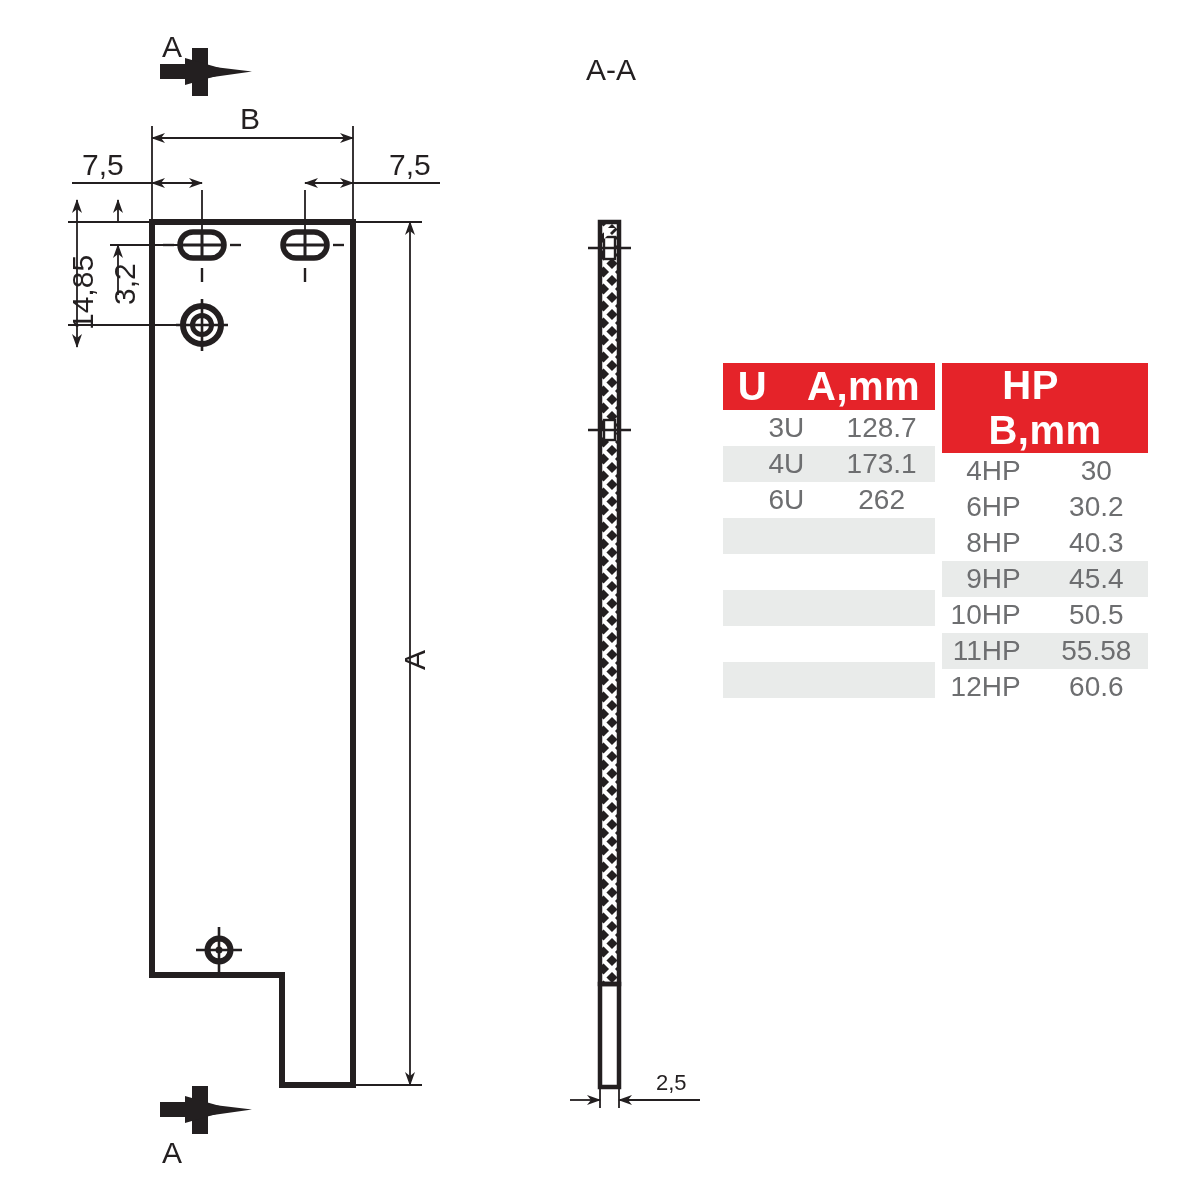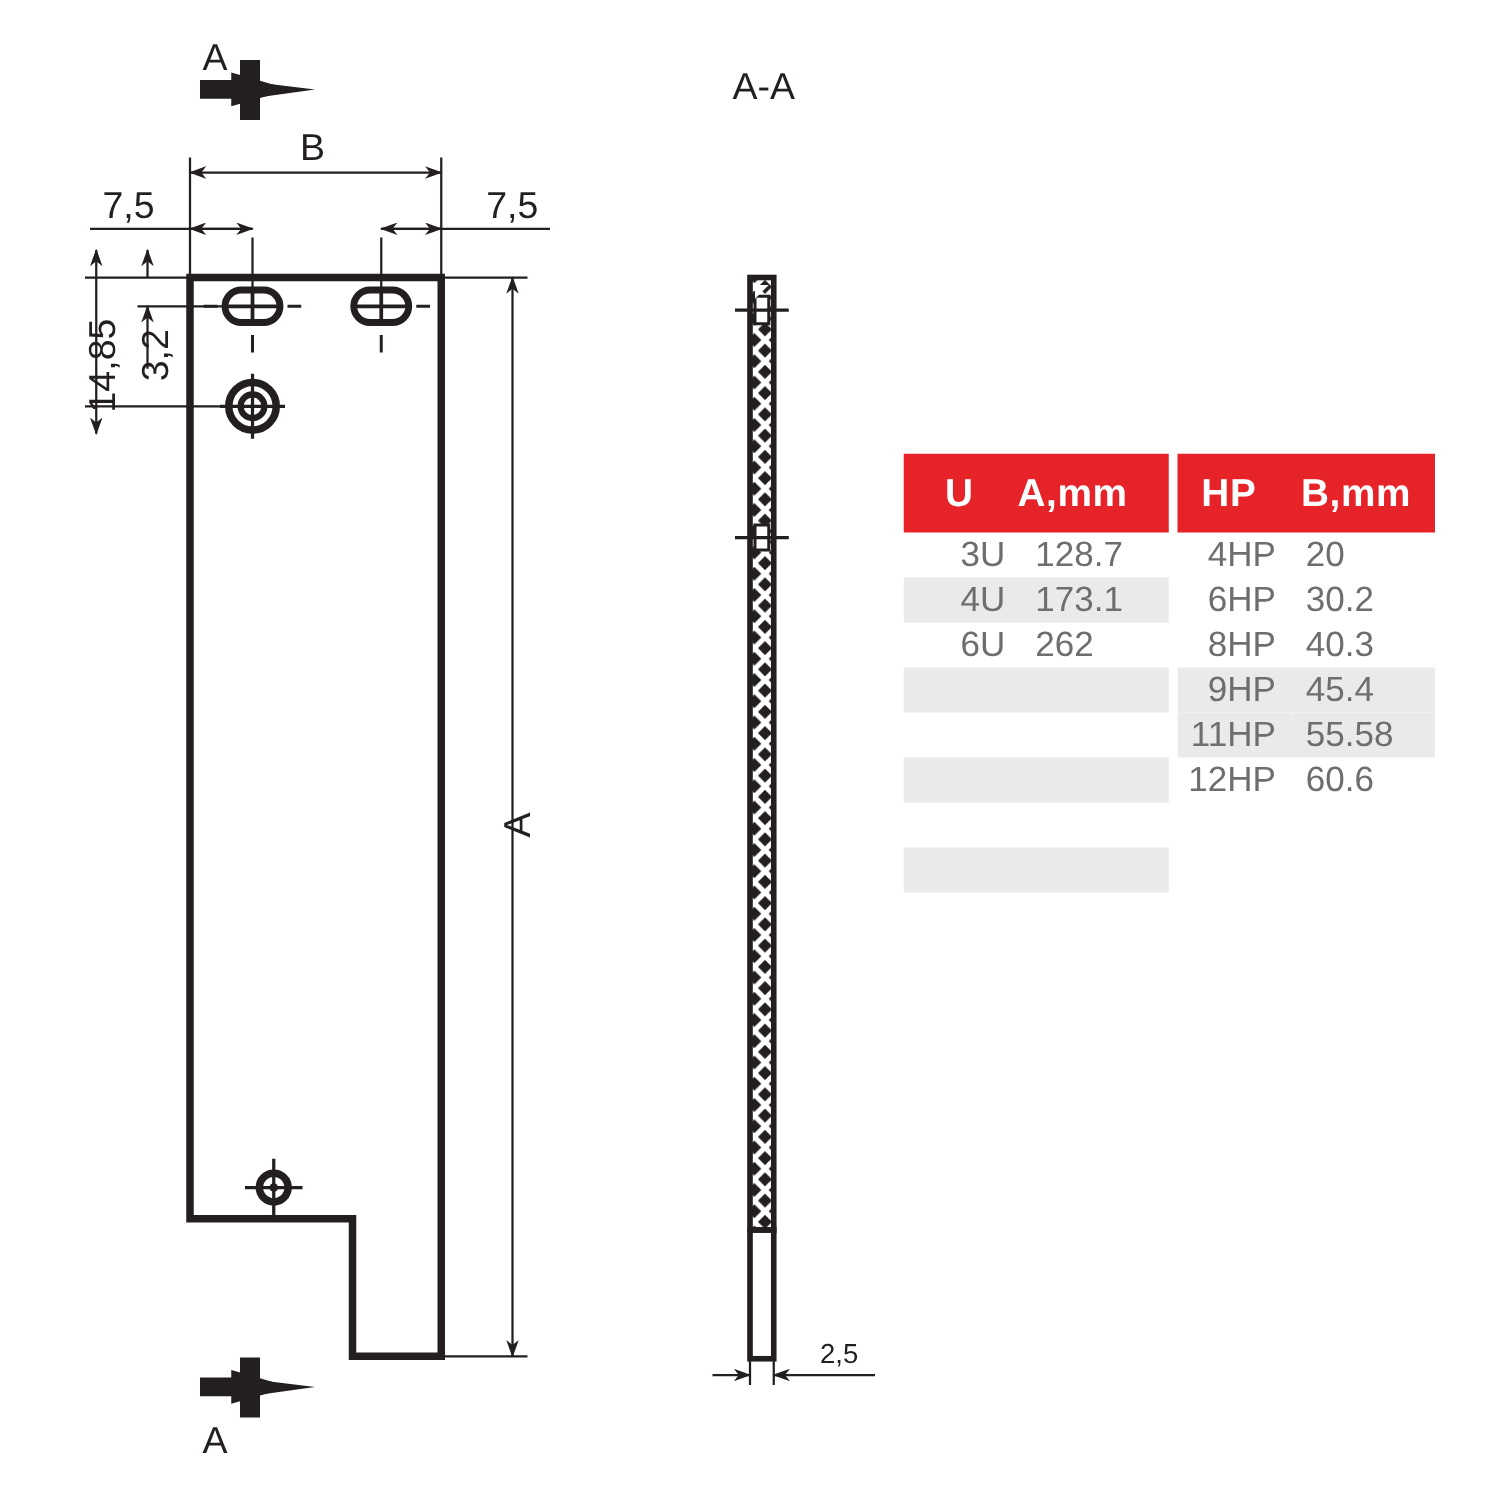--- a/index.html
+++ b/index.html
@@ -18,40 +18,40 @@
   .tbl{
     position:absolute;
     border-collapse:collapse;
     font-family:"Liberation Sans", sans-serif;
   }
   #table-left{left:723px;top:363px;width:212px;}
   #table-right{left:942px;top:363px;width:206px;}
 
   .tbl .hdr{
     color:#ffffff;
-    font-size:31px;
+    font-size:40px;
     font-weight:700;
-    height:63px;
+    height:47px;
     letter-spacing:.5px;
     text-align:center;
     padding:0;
     vertical-align:middle;
     margin-left:20px;
   }
   .tbl td{
     height:36px;
     font-size:28px;
     color:#6d6e70;
     font-weight:400;
     padding:0;
     vertical-align:middle;
     white-space:nowrap;
   }
   .tbl td.c1{text-align:right;padding-right:12px;width:44%;}
-  .tbl td.c2{text-align:left;padding-left:12px;width:56%;}
+  .tbl td.c2{text-align:center;padding-left:12px;width:56%;}
   .tbl tr.alt td{background:#e9ebea;}
   .tbl tr.blank td{color:transparent;}
 
   
   .lbl{
     position:absolute;
     font-family:"Liberation Sans", sans-serif;
     color:#231f20;
     font-size:30px;
     line-height:1;
@@ -273,34 +273,38 @@
         <th class="hdr" colspan="2" style="background: rgb(229, 35, 41);">
           <span>HP</span>
           <span style="display:inline-block;width:18px;"></span>
           <span>B,mm</span>
         </th>
       </tr>
     </thead>
     <tbody id="tbody-right">
         <tr>
           <td class="c1" style="color: rgb(109, 110, 112);">4HP</td>
-          <td class="c2" style="color: rgb(109, 110, 112);">20</td>
+          <td class="c2" style="color: rgb(109, 110, 112);">30</td>
         </tr>
         <tr>
           <td class="c1" style="color: rgb(109, 110, 112);">6HP</td>
           <td class="c2" style="color: rgb(109, 110, 112);">30.2</td>
         </tr>
         <tr>
           <td class="c1" style="color: rgb(109, 110, 112);">8HP</td>
           <td class="c2" style="color: rgb(109, 110, 112);">40.3</td>
         </tr>
         <tr class="alt">
           <td class="c1" style="color: rgb(109, 110, 112); background: rgb(233, 235, 234);">9HP</td>
           <td class="c2" style="color: rgb(109, 110, 112); background: rgb(233, 235, 234);">45.4</td>
         </tr>
+        <tr>
+          <td class="c1" style="color: rgb(109, 110, 112);">10HP</td>
+          <td class="c2" style="color: rgb(109, 110, 112);">50.5</td>
+        </tr>
         <tr class="alt">
           <td class="c1" style="color: rgb(109, 110, 112); background: rgb(233, 235, 234);">11HP</td>
           <td class="c2" style="color: rgb(109, 110, 112); background: rgb(233, 235, 234);">55.58</td>
         </tr>
         <tr>
           <td class="c1" style="color: rgb(109, 110, 112);">12HP</td>
           <td class="c2" style="color: rgb(109, 110, 112);">60.6</td>
         </tr>
       </tbody>
   </table>

